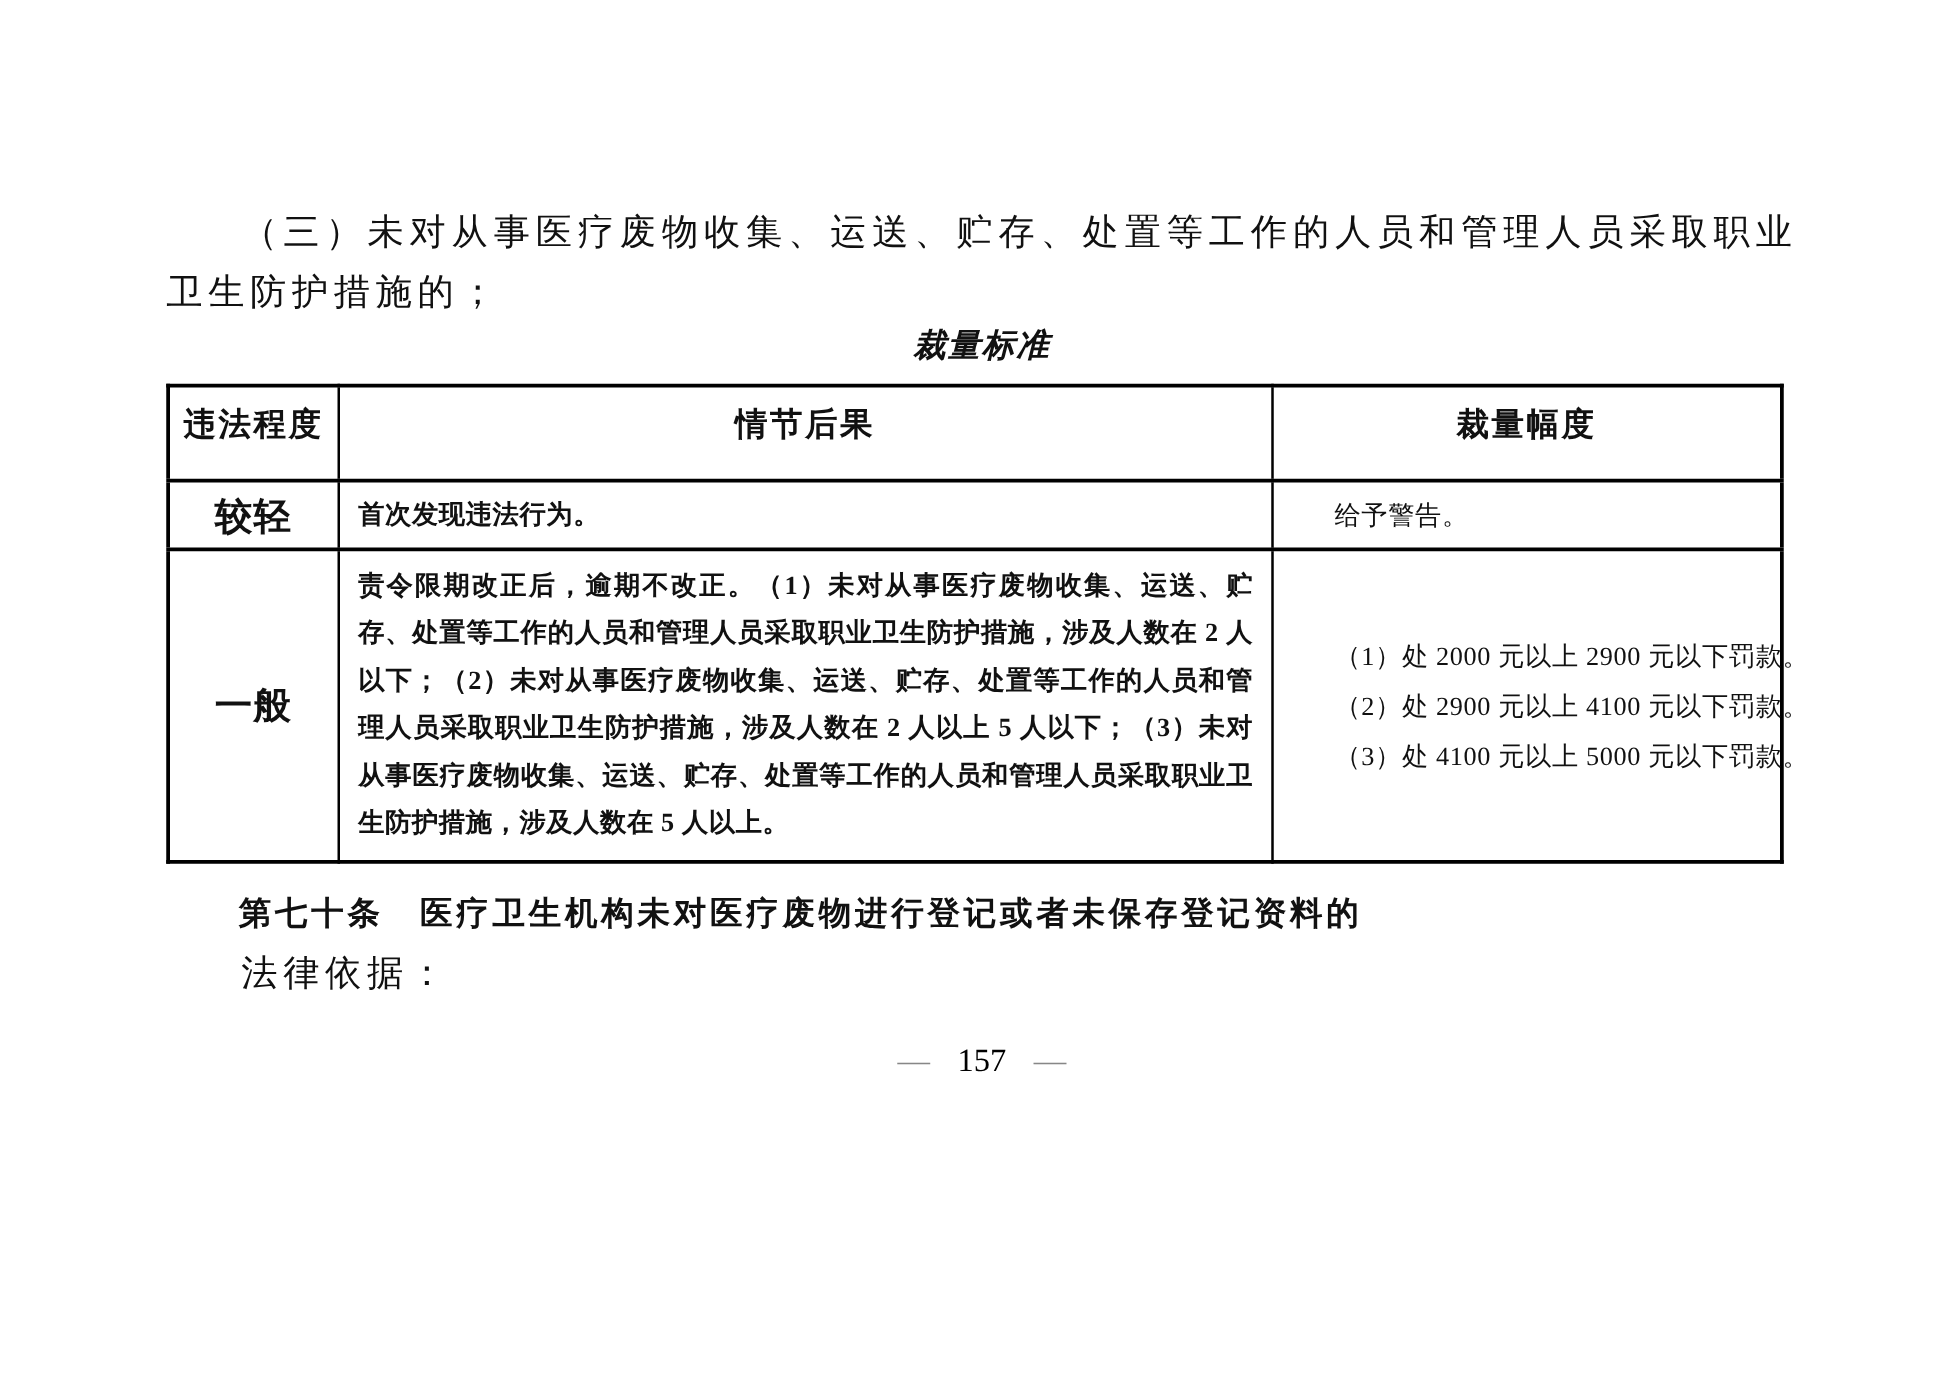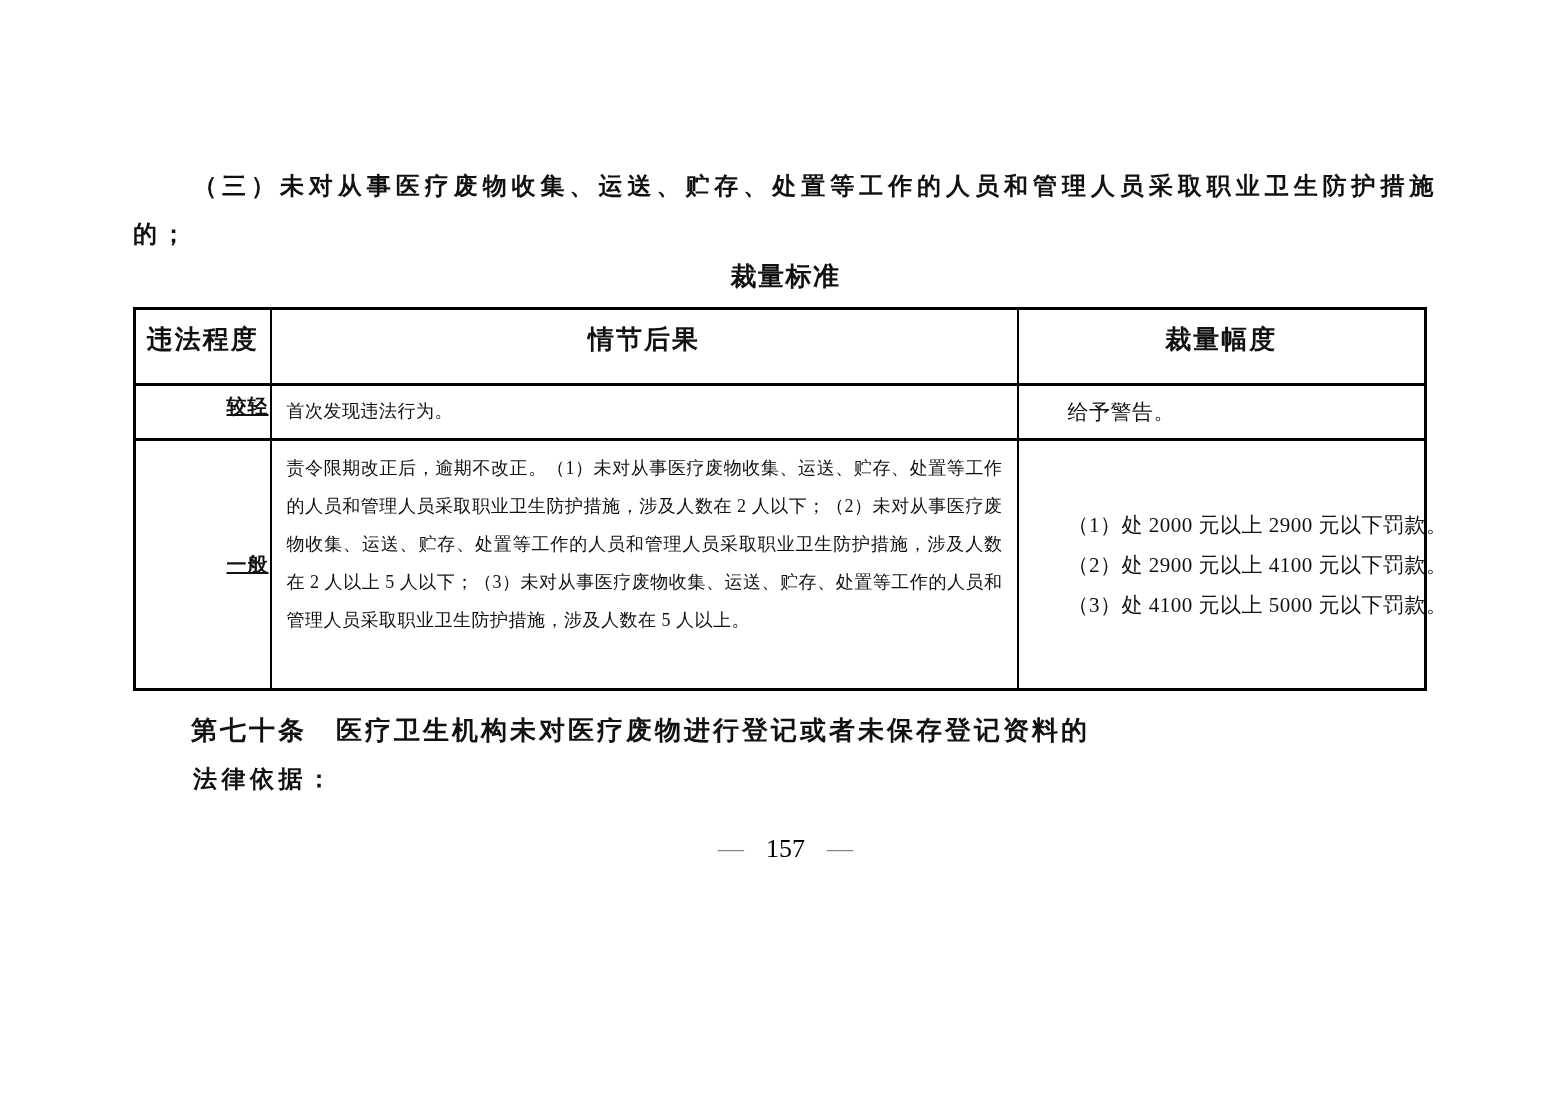--- a/index.html
+++ b/index.html
@@ -16,39 +16,39 @@
   }
   .page {
     box-sizing: border-box;
     width: 1558px;
     height: 1102px;
     padding: 0 120px 0 133px;
     position: relative;
   }
   
   .body-text {
-    font-size: 24px;
+    font-size: 29px;
     line-height: 48px;
     letter-spacing: 4.5px;
     text-align: justify;
     text-justify: inter-character;
     margin: 0;
-    font-weight: bold;
   }
   .indent { text-indent: 60px; }
   .intro { margin-top: 162px; }
   
   .table-title {
     font-family: "Liberation Sans", "DejaVu Sans", sans-serif;
     font-weight: bold;
     font-size: 26px;
     letter-spacing: 1.5px;
     text-align: center;
     line-height: 32px;
     margin: 2px 0 0 0;
+    font-style: italic;
   }
   
   table.standard {
     border-collapse: collapse;
     table-layout: fixed;
     width: 1291px;
     margin-top: 15px;
     border: 3px solid #000000;
   }
   table.standard th,
@@ -62,36 +62,36 @@
     height: 76px;
     font-family: "Liberation Sans", "DejaVu Sans", sans-serif;
     font-weight: bold;
     font-size: 26px;
     letter-spacing: 2px;
     text-align: center;
     vertical-align: middle;
     padding: 0 4px 14px 4px;
   }
   td.level-cell {
-    text-align: right;
+    text-align: center;
     font-weight: bold;
-    font-size: 20px;
+    font-size: 30px;
     letter-spacing: 1px;
-    text-decoration: underline;
   }
   tr.row-minor td { height: 54px; vertical-align: top; }
   tr.row-minor td.level-cell { padding-top: 7px; }
   td.circ-cell {
-    font-size: 18px;
+    font-size: 21px;
     letter-spacing: 0.5px;
     line-height: 38px;
     text-align: justify;
     text-justify: inter-character;
     padding: 6px 14px 6px 15px;
     vertical-align: top;
+    font-weight: bold;
   }
   tr.row-general td { height: 250px; }
   tr.row-general td.level-cell { vertical-align: middle; }
   tr.row-general td.circ-cell { padding-top: 8px; }
   td.range-cell {
     font-size: 21px;
     letter-spacing: 0.5px;
     padding: 6px 10px 6px 12px;
     vertical-align: top;
     white-space: nowrap;

